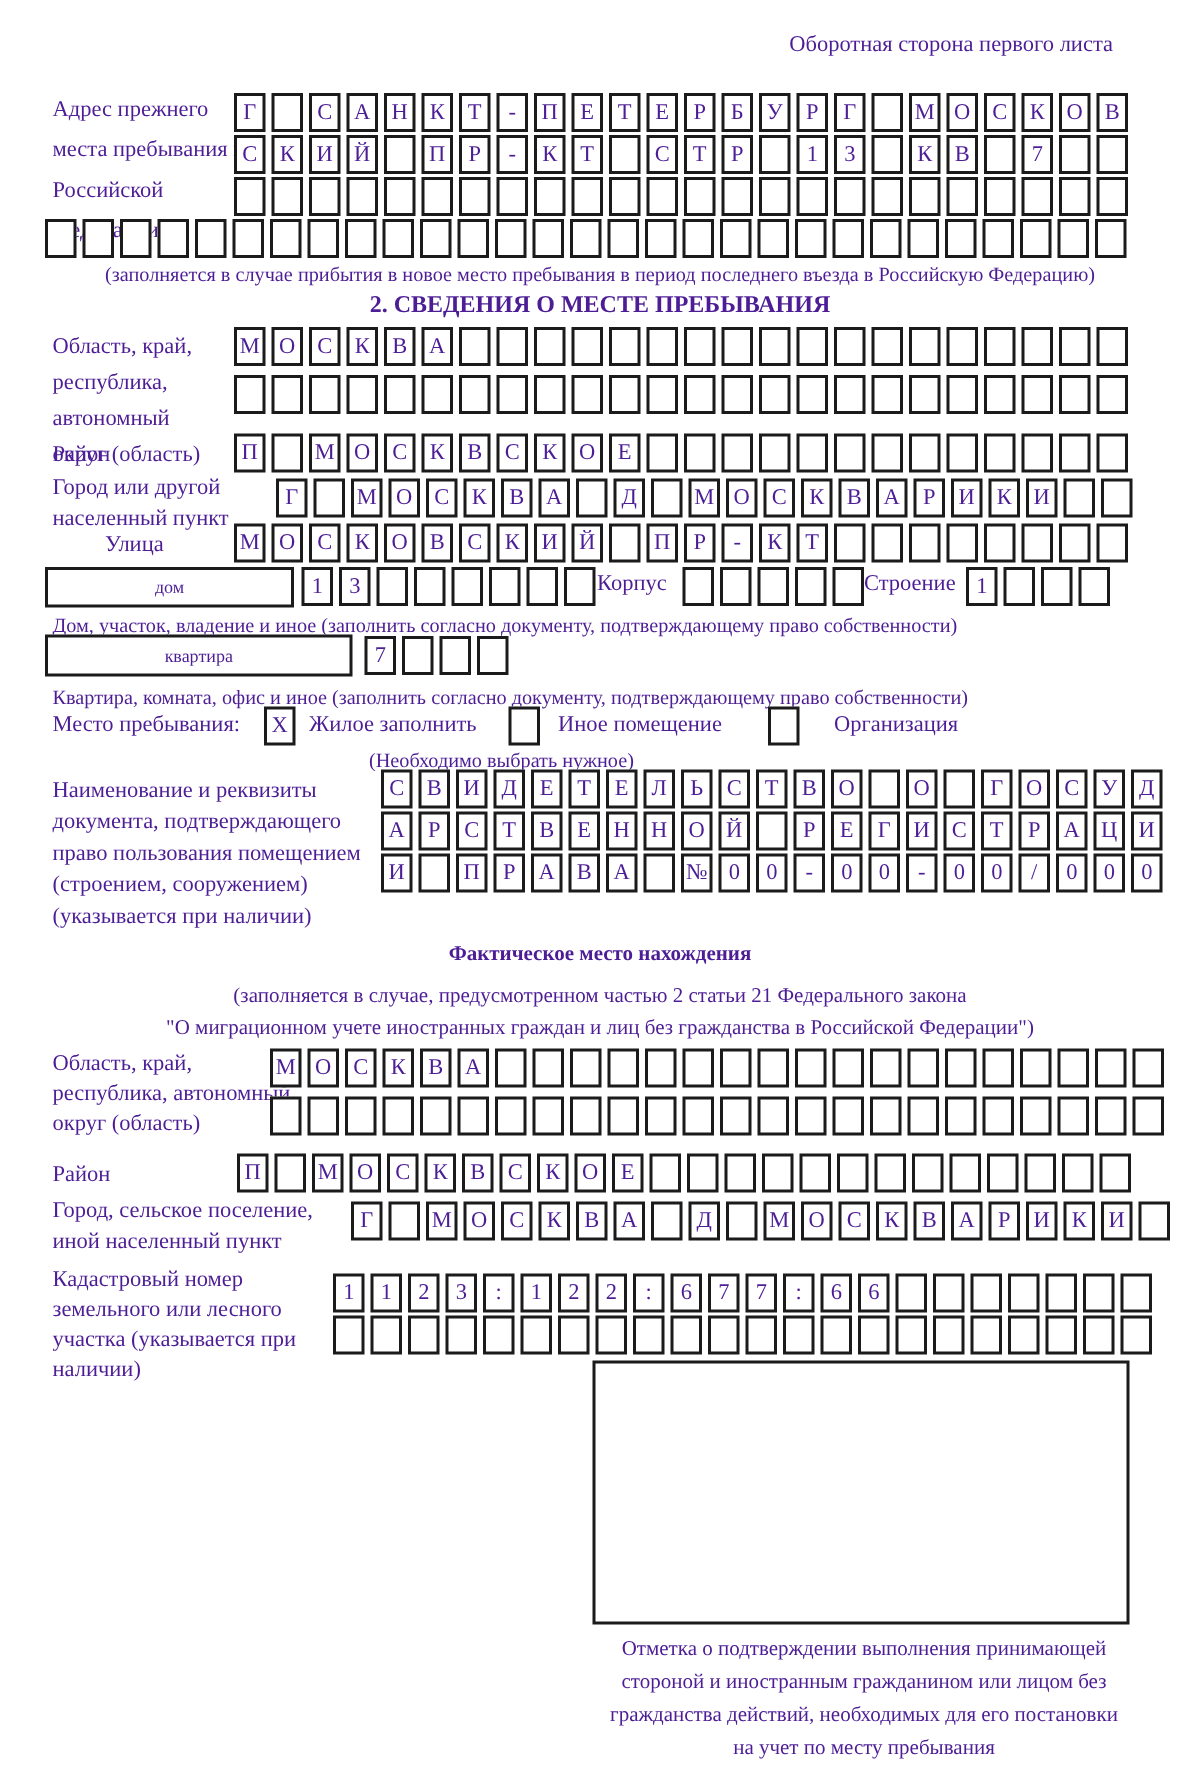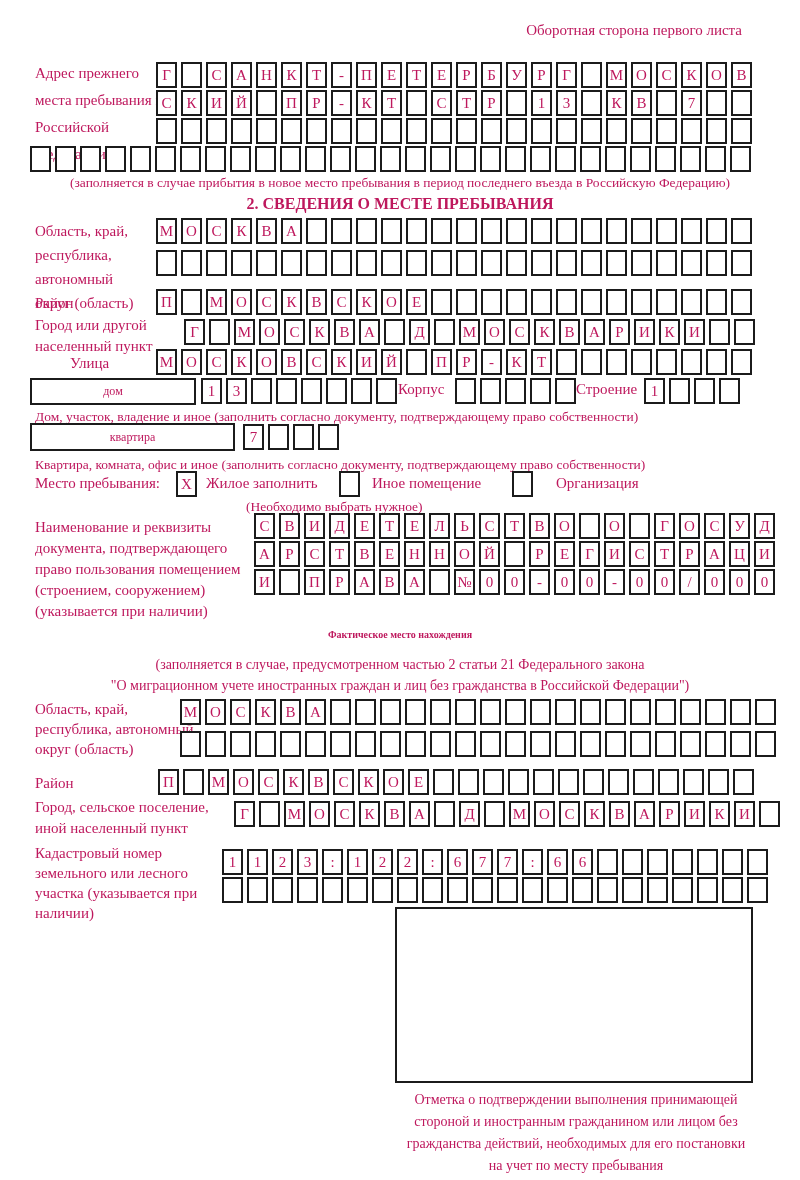--- a/index.html
+++ b/index.html
@@ -1,19 +1,19 @@
 <!DOCTYPE html>
 <html lang="ru"><head>
 <meta charset="utf-8">
 <style>
   * { margin:0; padding:0; box-sizing:border-box; }
   html,body { background:#ffffff; }
   #page {
     position:relative; width:800px; height:1180px; margin:0 auto;
-    background:#ffffff; color:#be185d;
+    background:#ffffff; color:#4c1d95;
     font-family:"Liberation Serif","DejaVu Serif",serif;
     font-size:15px; overflow:hidden;
   }
   .abs { position:absolute; }
   .cells { display:flex; gap:4px; }
   .cell {
     width:21px; height:26px; border:2px solid #1b1b1b; background:#fff;
     display:flex; align-items:center; justify-content:center;
     font-size:15px; line-height:1; flex:0 0 auto;
   }
@@ -407,21 +407,21 @@
       <span class="cell">0</span>
       <span class="cell">-</span>
       <span class="cell">0</span>
       <span class="cell">0</span>
       <span class="cell">/</span>
       <span class="cell">0</span>
       <span class="cell">0</span>
       <span class="cell">0</span>
     </div>
 
-  <div class="abs center bold" style="top:629px; font-size:10px;">Фактическое место нахождения</div>
+  <div class="abs center bold" style="top:629px; font-size:14px;">Фактическое место нахождения</div>
   <div class="abs center small-note" style="top:657px;">(заполняется в случае, предусмотренном частью 2 статьи 21 Федерального закона</div>
   <div class="abs center small-note" style="top:678px;">"О миграционном учете иностранных граждан и лиц без гражданства в Российской Федерации")</div>
 
   <div class="abs label lh20" style="left:35px; top:699px; width:160px;">Область, край, республика, автономный округ (область)</div>
   <div class="abs cells" style="left:180px; top:699px;">
       <span class="cell">М</span>
       <span class="cell">О</span>
       <span class="cell">С</span>
       <span class="cell">К</span>
       <span class="cell">В</span>

